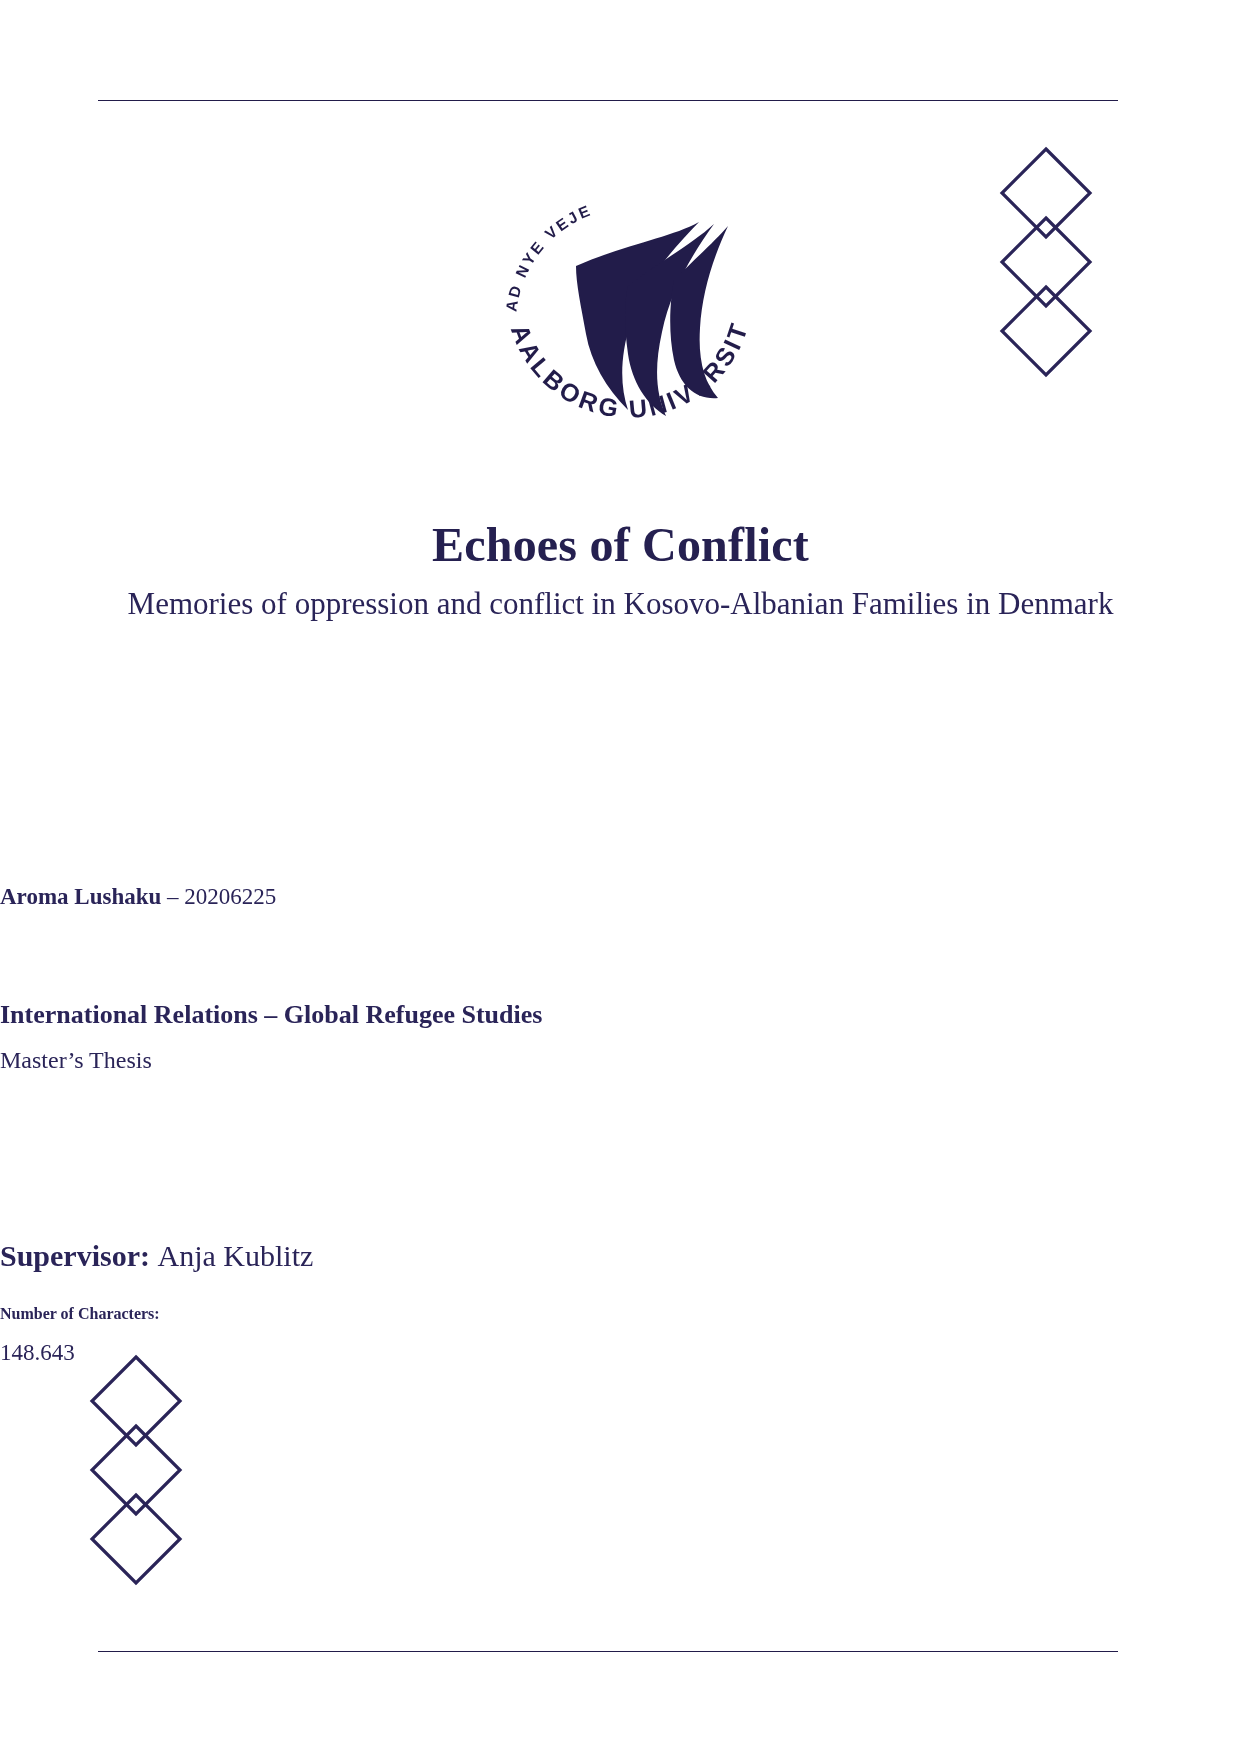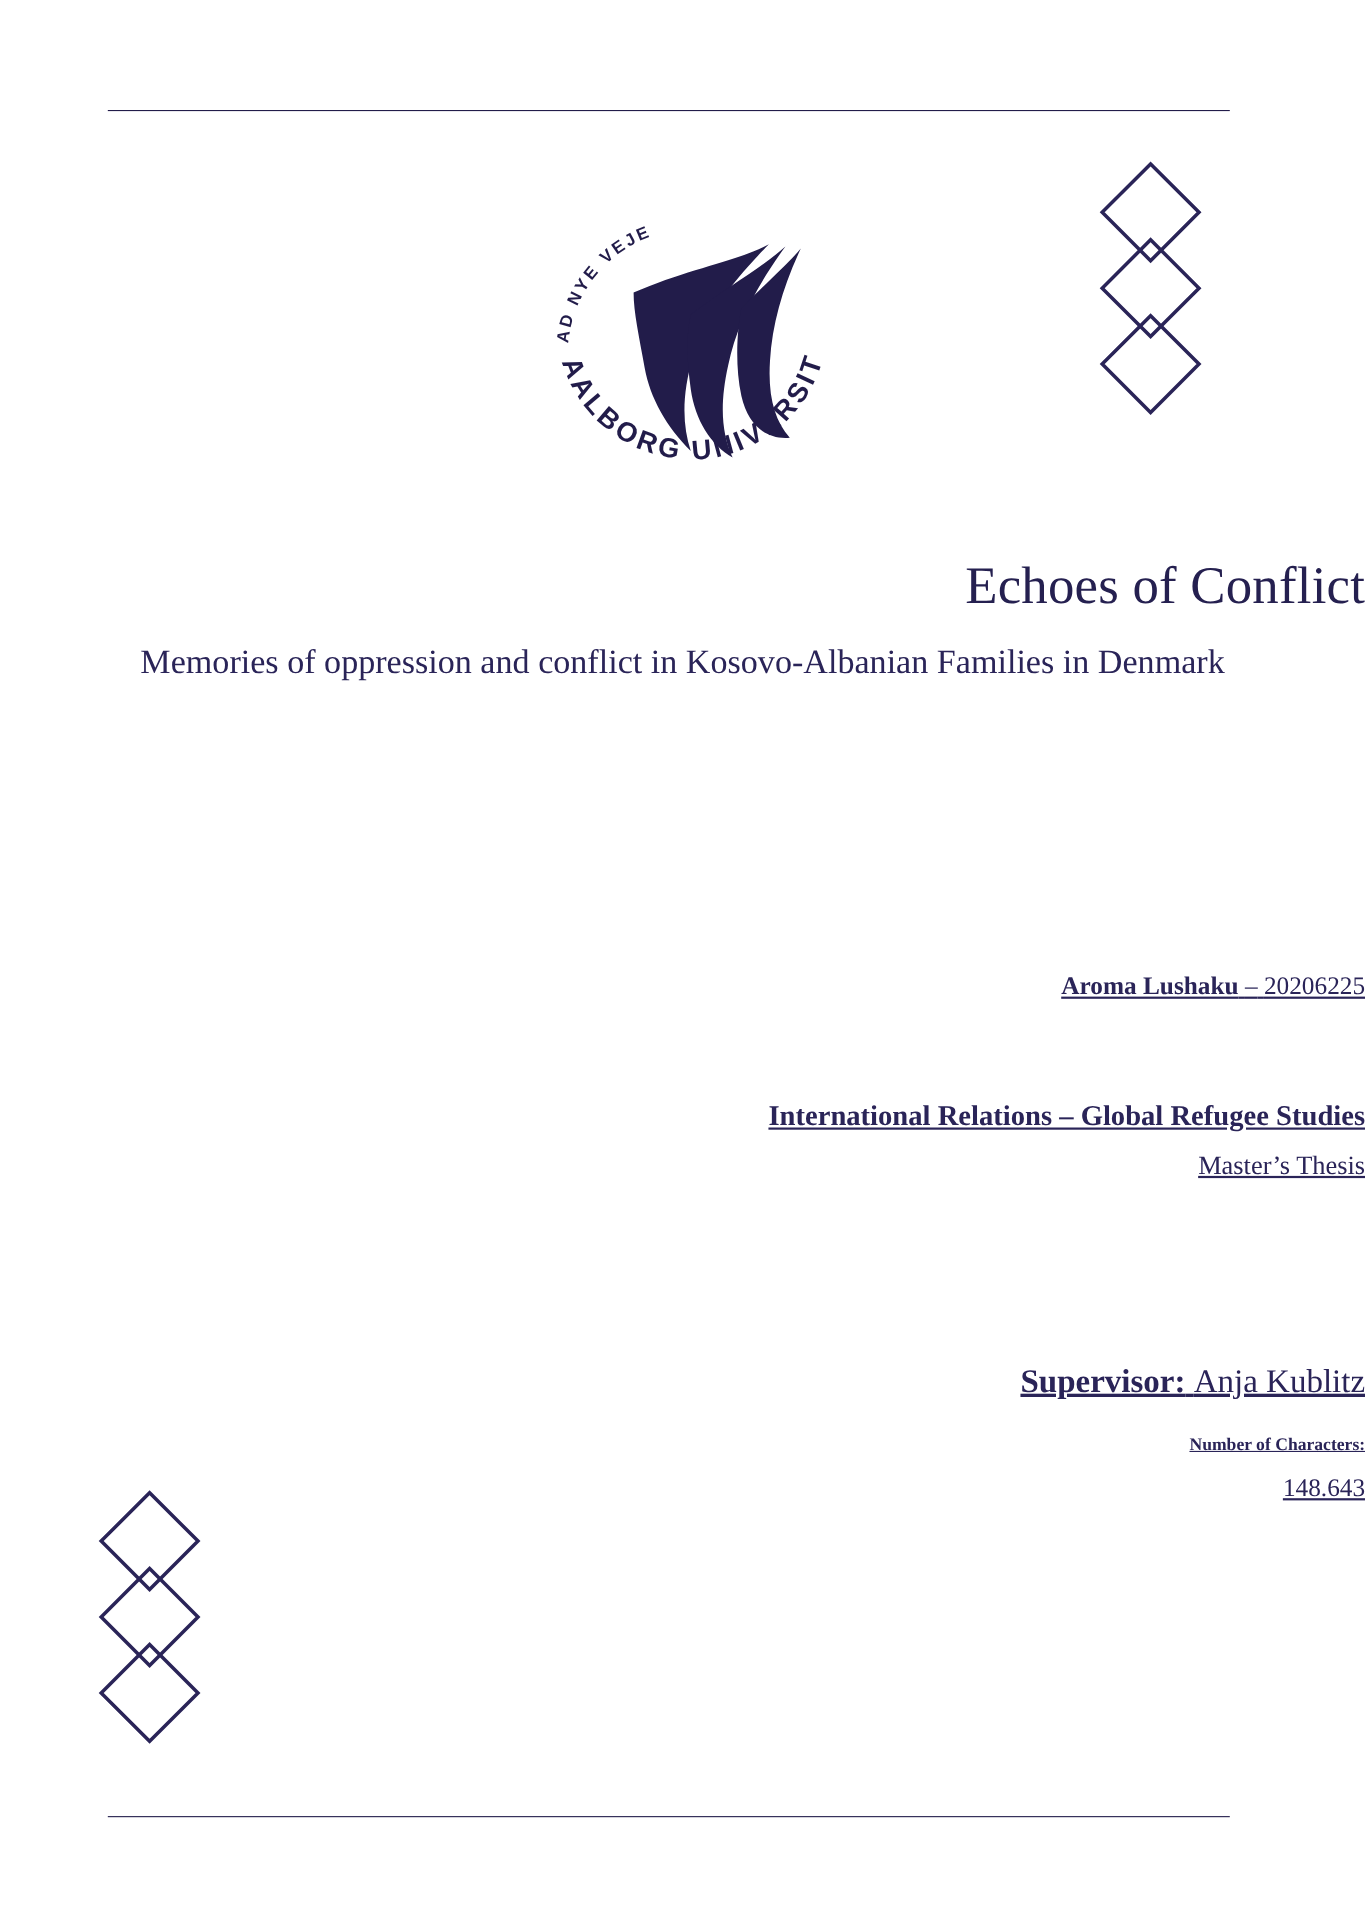--- a/index.html
+++ b/index.html
@@ -71,44 +71,42 @@
   
   .title-block {
     position: absolute;
     left: 0;
     right: 0;
     top: 505px;
     text-align: center;
   }
   .doc-title {
     font-size: 48px;
-    font-weight: normal;
+    font-weight: bold;
     letter-spacing: 0.2px;
     line-height: 1.16;
-    margin: 0;
+    margin: 12px;
     color: #252050;
-    text-align: right;
   }
   .doc-subtitle {
     font-size: 31px;
     font-weight: normal;
     line-height: 1.25;
-    margin: 22px 0 0 0;
+    margin: 12px 0 0 0;
     color: #2a2458;
     white-space: nowrap;
   }
 
   
   .meta {
     position: absolute;
     left: 0;
     right: 0;
-    text-align: right;
+    text-align: left;
     color: #2a2458;
-    text-decoration: underline;
   }
   .meta-author  { top: 884px;  font-size: 23px; }
   .meta-program { top: 1000px; font-size: 26px; }
   .meta-degree  { top: 1047px; font-size: 24px; }
   .meta-supervisor { top: 1239px; font-size: 30px; }
   .meta-chars-label { top: 1305px; font-size: 16px; }
   .meta-chars-value { top: 1340px; font-size: 23px; }
 
   .meta b { font-weight: bold; }
   .meta .reg { font-weight: normal; }

